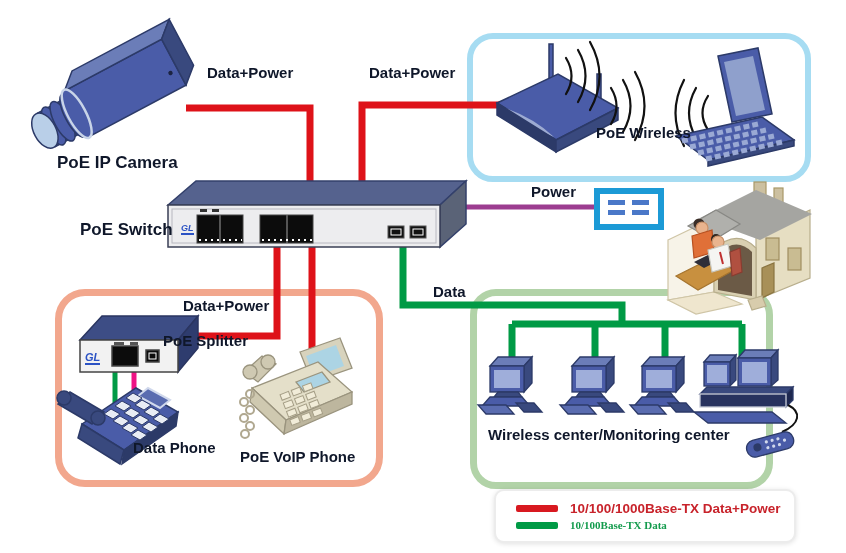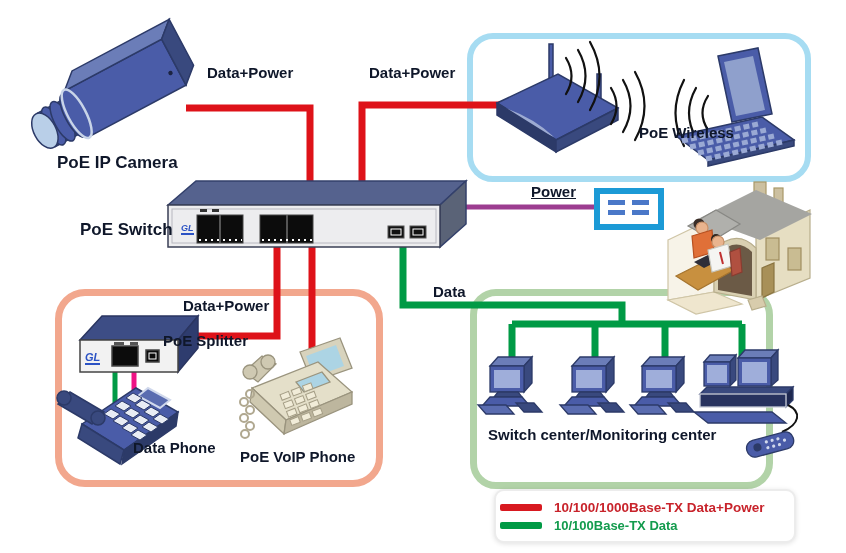--- a/index.html
+++ b/index.html
@@ -8,24 +8,24 @@
   .zone{position:absolute;border-radius:26px;background:transparent;}
   .zone-wireless{left:467px;top:33px;width:332px;height:137px;border:6px solid #a6dcf2;}
   .zone-splitter{left:55px;top:289px;width:314px;height:184px;border:7px solid #f2a78d;border-radius:30px;}
   .zone-network{left:470px;top:289px;width:289px;height:186px;border:7px solid #b2d3a8;}
   svg.links{position:absolute;left:0;top:0;}
   .label{position:absolute;font-weight:bold;color:#0f172a;font-size:15px;white-space:nowrap;}
   .label.big{font-size:17px;}
   .legend{position:absolute;left:494px;top:489px;width:298px;height:50px;background:#fff;
           border:2px solid #ececec;border-radius:10px;box-shadow:0 1px 5px rgba(0,0,0,.12);
           display:flex;flex-direction:column;justify-content:center;gap:3px;}
-  .legend-row{display:flex;align-items:center;gap:12px;padding-left:4px;}
+  .legend-row{display:flex;align-items:center;gap:12px;padding-left:20px;}
   .legend-swatch{width:42px;height:7px;border-radius:2px;flex:0 0 auto;}
   .legend-text-red{color:#c8232b;font-weight:bold;font-size:13.5px;white-space:nowrap;}
-  .legend-text-green{color:#139b4d;font-weight:bold;font-size:13px;white-space:nowrap;}
+  .legend-text-green{color:#139b4d;font-weight:bold;font-size:11px;white-space:nowrap;font-family:Liberation Serif, serif;}
 </style>
 </head>
 <body>
 
 <div class="stage">
 
   <div class="zone zone-wireless"></div>
   <div class="zone zone-splitter"></div>
   <div class="zone zone-network"></div>
 
@@ -286,28 +286,28 @@
           <circle cx="785" cy="444" r="1.6"></circle>
         </g>
       </g>
     </g>
   </svg>
 
   <div class="label big" style="left:57px;top:153px;">PoE IP Camera</div>
   <div class="label big" style="left:56px;top:220px;margin-left:24px;">PoE Switch</div>
   <div class="label" style="left:207px;top:64px;">Data+Power</div>
   <div class="label" style="left:369px;top:64px;">Data+Power</div>
-  <div class="label" style="left:639px;top:124px;">PoE Wireless</div>
-  <div class="label" style="left:531px;top:183px;text-decoration:underline;">Power</div>
+  <div class="label" style="left:596px;top:124px;">PoE Wireless</div>
+  <div class="label" style="left:531px;top:183px;">Power</div>
   <div class="label" style="left:183px;top:297px;">Data+Power</div>
   <div class="label" style="left:163px;top:332px;">PoE Splitter</div>
   <div class="label" style="left:133px;top:439px;">Data Phone</div>
   <div class="label" style="left:240px;top:448px;">PoE VoIP Phone</div>
   <div class="label" style="left:433px;top:283px;">Data</div>
-  <div class="label" style="left:488px;top:426px;">Switch center/Monitoring center</div>
+  <div class="label" style="left:488px;top:426px;">Wireless center/Monitoring center</div>
 
   <div class="legend">
     <div class="legend-row">
       <span class="legend-swatch" style="background: rgb(216, 25, 32);"></span>
       <span class="legend-text-red">10/100/1000Base-TX Data+Power</span>
     </div>
     <div class="legend-row">
       <span class="legend-swatch" style="background: rgb(0, 154, 69);"></span>
       <span class="legend-text-green">10/100Base-TX Data</span>
     </div>

